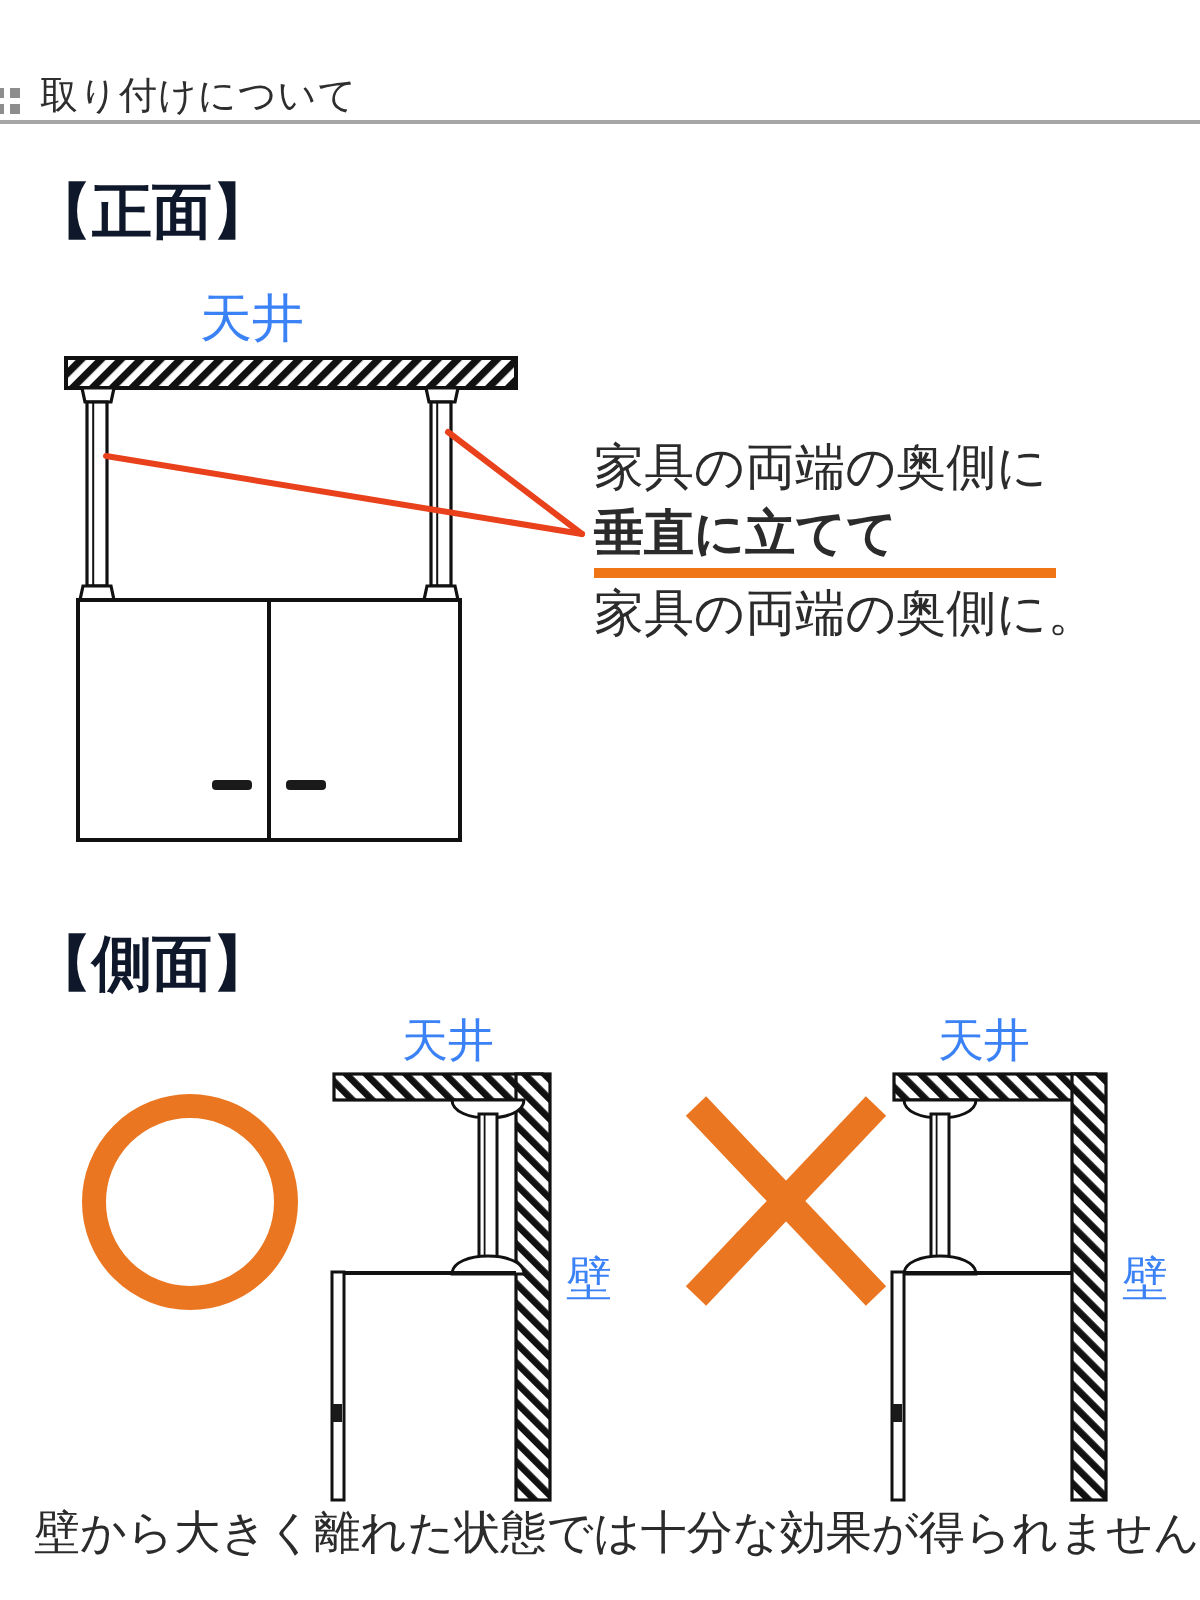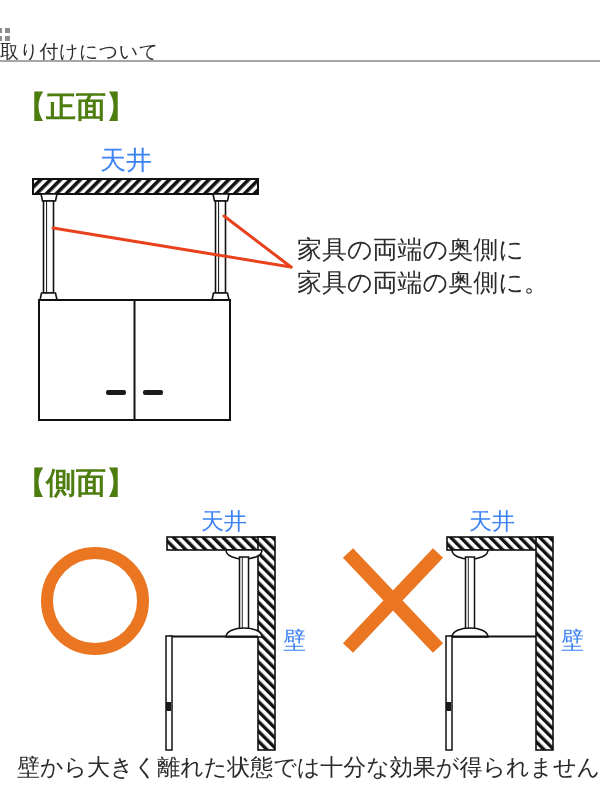--- a/index.html
+++ b/index.html
@@ -18,22 +18,21 @@
   }
 
   
   .header {
     position: absolute;
     left: 0;
     top: 28px;
     width: 600px;
     height: 30px;
     display: flex;
-    align-items: flex-start;
-    flex-direction: column;
+    align-items: flex-end;
   }
   .header-icon {
     width: 16px;
     height: 14px;
     margin-left: -3px;
     margin-right: 7px;
     display: grid;
     grid-template-columns: 5px 5px;
     grid-template-rows: 5px 5px;
     gap: 3px;
@@ -59,21 +58,21 @@
     width: 600px;
     height: 2px;
     background: #a6a6a6;
   }
 
   
   .section-heading {
     position: absolute;
     font-size: 30px;
     font-weight: bold;
-    color: #4d7c0f;
+    color: #0f172a;
     letter-spacing: 0px;
     line-height: 1;
     white-space: nowrap;
   }
   #heading-front { left: 16px; top: 92px; }
   #heading-side  { left: 16px; top: 468px; text-align: right; }
 
   
   .canvas {
     position: absolute;
@@ -85,21 +84,20 @@
   }
 
   
   .instruction {
     position: absolute;
     left: 297px;
     top: 218px;
     width: 300px;
     line-height: 1.30;
     white-space: nowrap;
-    margin-top: 16px;
   }
   .instruction .line {
     font-size: 25px;
     color: #2b2b2b;
     display: block;
   }
   .instruction .line.emph {
     position: relative;
     display: inline-block;
     padding-bottom: 1px;
@@ -159,20 +157,24 @@
 <div class="section-heading" id="heading-side">【側面】</div>
 
 <div class="diag-label" id="label-ceiling-front">天井</div>
 <div class="diag-label" id="label-ceiling-ok">天井</div>
 <div class="diag-label" id="label-ceiling-ng">天井</div>
 <div class="diag-label" id="label-wall-ok">壁</div>
 <div class="diag-label" id="label-wall-ng">壁</div>
 
 <div class="instruction">
   <span class="line">家具の両端の奥側に</span>
+  <span class="line emph">
+    <span class="strong">垂直に立てて</span>
+    <span class="underline-bar"></span>
+  </span>
   <span class="line">家具の両端の奥側に。</span>
 </div>
 
 <div class="bottom-caption">壁から大きく離れた状態では十分な効果が得られません。</div>
 
 <svg class="canvas" viewBox="0 0 600 800" xmlns="http://www.w3.org/2000/svg">
   <defs>
 
     <pattern id="hatchA" width="7" height="7" patternUnits="userSpaceOnUse" patternTransform="rotate(45)">
       <rect width="7" height="7" fill="#ffffff"></rect>

